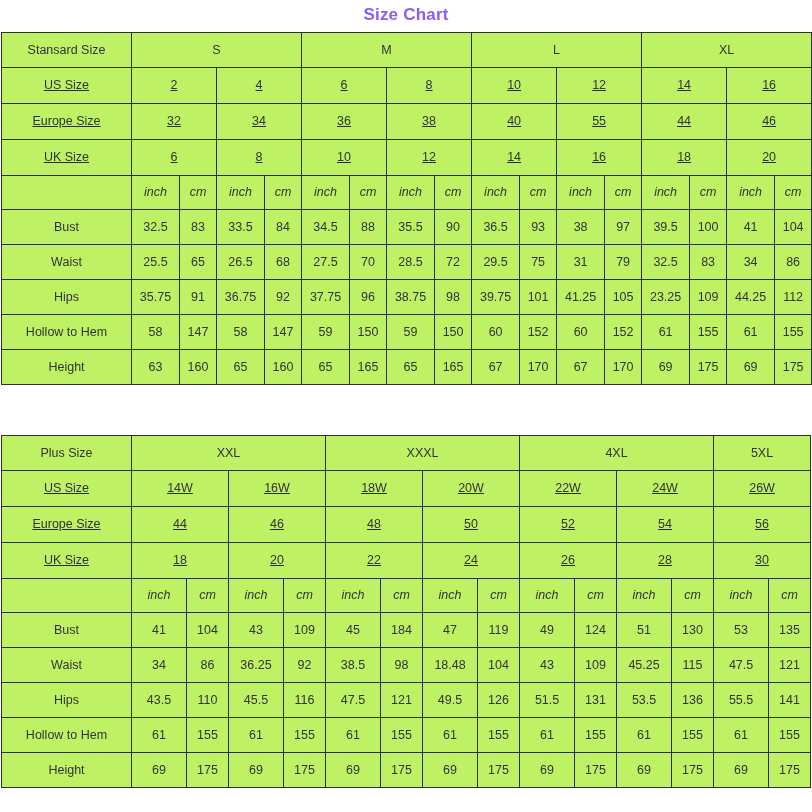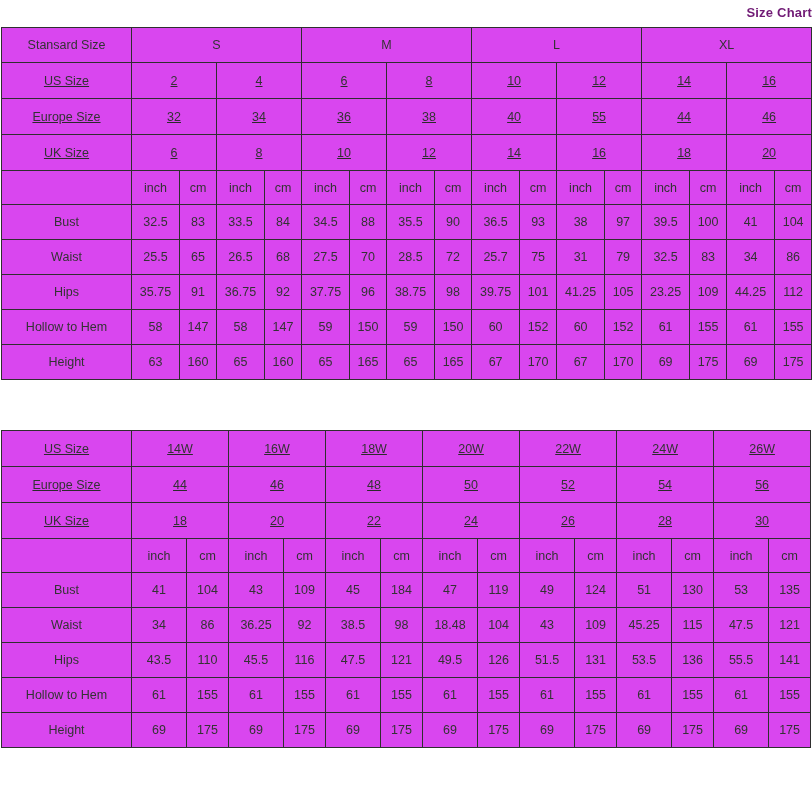--- a/index.html
+++ b/index.html
@@ -10,35 +10,35 @@
   body {
     width: 812px;
     height: 812px;
     background: #ffffff;
     font-family: "Liberation Sans", sans-serif;
     color: #2b2b2b;
     overflow: hidden;
   }
 
   #page-title {
-    text-align: right;
-    font-size: 13px;
+    text-align: center;
+    font-size: 17px;
     font-weight: bold;
-    color: #701a75;
+    color: #8b5cf6;
     letter-spacing: 0.2px;
     padding: 6px 0 7px 0;
     line-height: 1.1;
   }
 
   .chart-table {
     border-collapse: collapse;
     table-layout: fixed;
     width: 810px;
     margin: 0 1px;
-    background: #d946ef;
+    background: #bef264;
   }
   .chart-table td,
   .chart-table th {
     border: 1px solid #2f2f2f;
     text-align: center;
     vertical-align: middle;
     font-size: 12.5px;
     font-weight: normal;
     color: #333333;
     padding: 0 1px;
@@ -58,20 +58,21 @@
     font-size: 13px;
   }
   .group-cell {
     font-weight: bold;
     color: #1d1d1d;
     font-size: 13.5px;
   }
   .unit-cell {
     font-size: 12px;
     color: #3a3a3a;
+    font-style: italic;
   }
   .label-cell {
     font-size: 12.5px;
     color: #333333;
   }
   .blank-cell { border-color: #2f2f2f; }
 
   .num-cell { font-size: 12.5px; color: #333333; }
 
   
@@ -187,21 +188,21 @@
         <tr class="r-meas">
           <td class="label-cell">Waist</td>
           <td class="num-cell">25.5</td>
           <td class="num-cell">65</td>
           <td class="num-cell">26.5</td>
           <td class="num-cell">68</td>
           <td class="num-cell">27.5</td>
           <td class="num-cell">70</td>
           <td class="num-cell">28.5</td>
           <td class="num-cell">72</td>
-          <td class="num-cell">25.7</td>
+          <td class="num-cell">29.5</td>
           <td class="num-cell">75</td>
           <td class="num-cell">31</td>
           <td class="num-cell">79</td>
           <td class="num-cell">32.5</td>
           <td class="num-cell">83</td>
           <td class="num-cell">34</td>
           <td class="num-cell">86</td>
         </tr>
         <tr class="r-meas">
           <td class="label-cell">Hips</td>
@@ -275,20 +276,27 @@
         <col style="width: 55px;">
         <col style="width: 42px;">
         <col style="width: 55px;">
         <col style="width: 42px;">
         <col style="width: 55px;">
         <col style="width: 42px;">
         <col style="width: 55px;">
         <col style="width: 42px;">
       </colgroup>
       <tbody>
+        <tr class="r-group">
+          <td class="bold-cell">Plus Size</td>
+          <td class="group-cell" colspan="4">XXL</td>
+          <td class="group-cell" colspan="4">XXXL</td>
+          <td class="group-cell" colspan="4">4XL</td>
+          <td class="group-cell" colspan="2">5XL</td>
+        </tr>
         <tr class="r-us">
           <td class="bold-cell">US Size</td>
           <td class="num-cell" colspan="2">14W</td>
           <td class="num-cell" colspan="2">16W</td>
           <td class="num-cell" colspan="2">18W</td>
           <td class="num-cell" colspan="2">20W</td>
           <td class="num-cell" colspan="2">22W</td>
           <td class="num-cell" colspan="2">24W</td>
           <td class="num-cell" colspan="2">26W</td>
         </tr>

